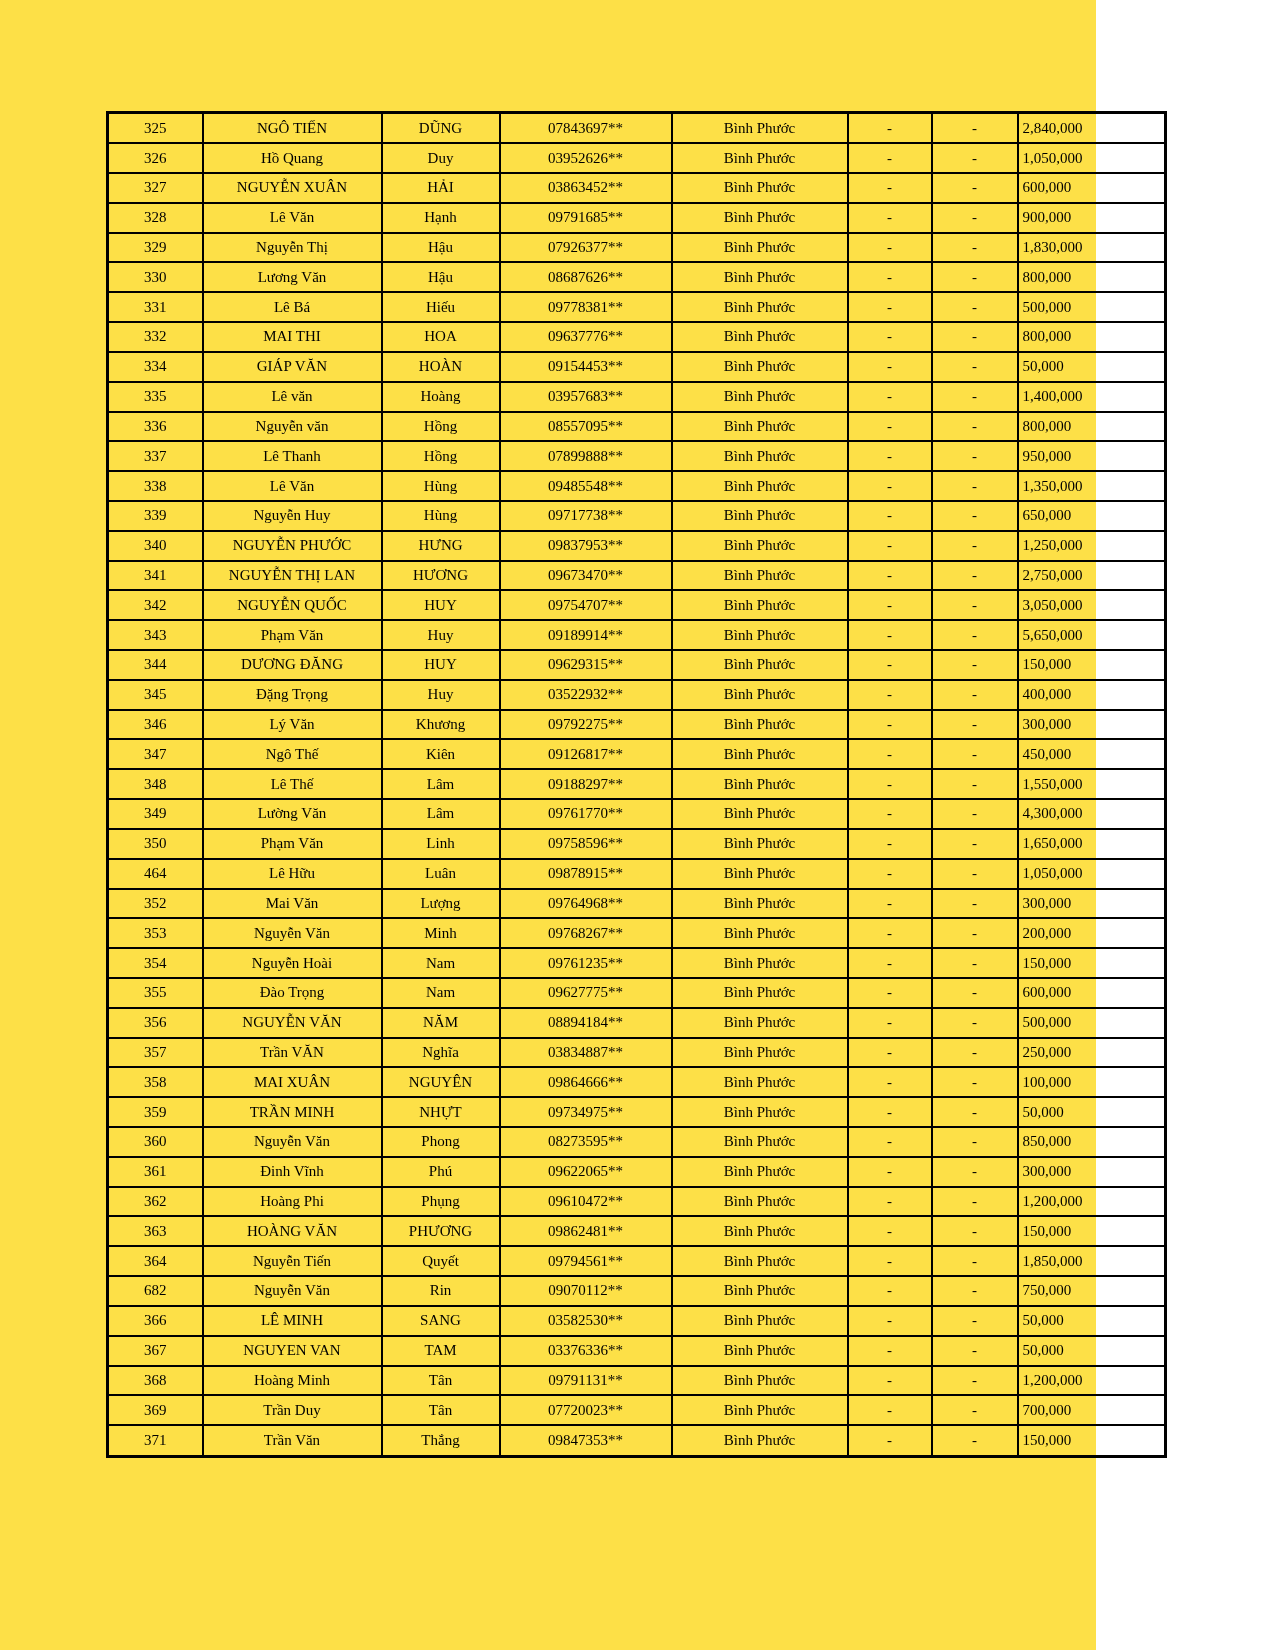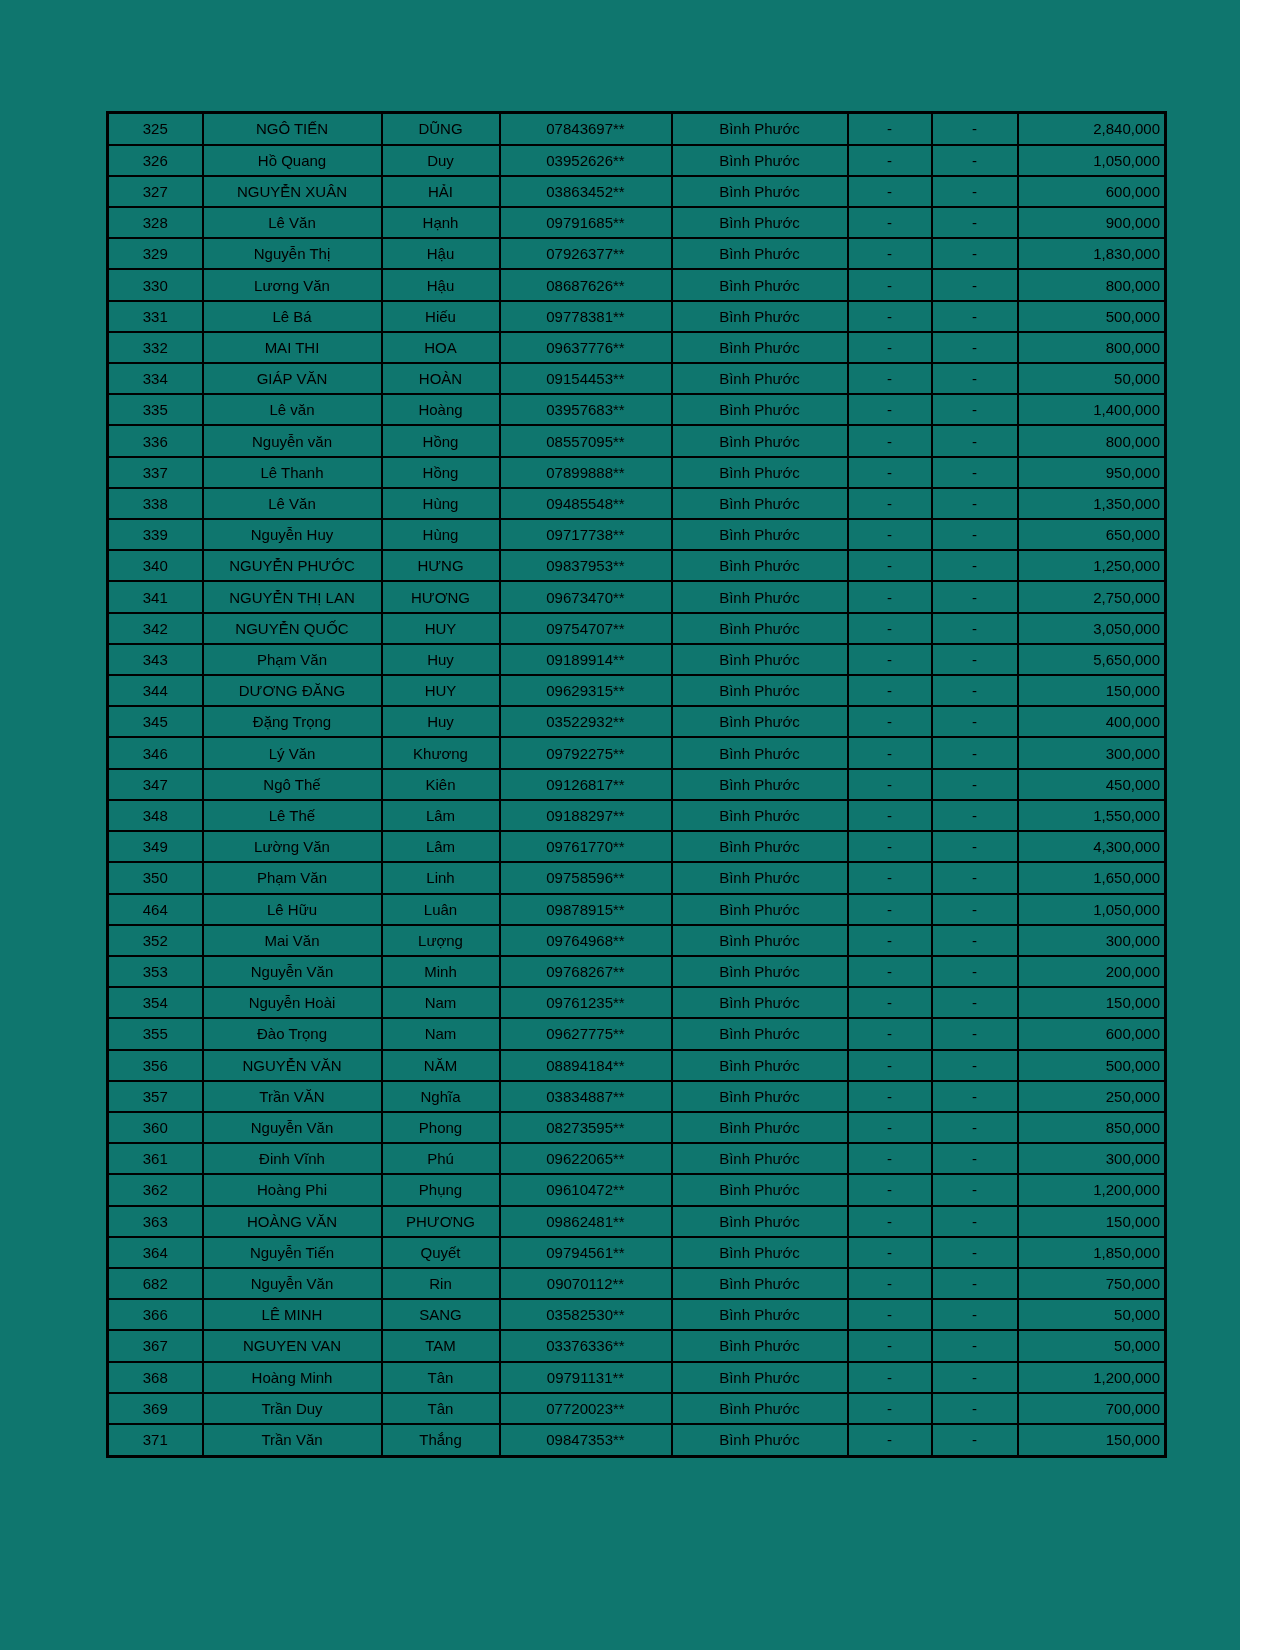--- a/index.html
+++ b/index.html
@@ -2,24 +2,24 @@
 <html><head>
 <meta charset="utf-8">
 <style>
   html, body {
     margin: 0;
     padding: 0;
     background: #ffffff;
   }
   .page {
     position: relative;
-    width: 1240px;
+    width: 1096px;
     height: 1650px;
-    background: #0f766e;
-    font-family: Liberation Sans, sans-serif;
+    background: #fde047;
+    font-family: Liberation Serif, serif;
     color: #000000;
   }
   .data-table {
     position: absolute;
     left: 106px;
     top: 111px;
     width: 1058px;
     height: 1347px;
     border-collapse: collapse;
     table-layout: fixed;
@@ -29,21 +29,21 @@
     border: 2px solid #000000;
     font-size: 15px;
     line-height: 1;
     padding: 0 4px;
     white-space: nowrap;
     overflow: hidden;
     vertical-align: middle;
     color: #000000;
   }
   .data-table td.align-center { text-align: center; }
-  .data-table td.align-right  { text-align: right; }
+  .data-table td.align-right  { text-align: left; }
 </style>
 </head>
 <body>
 
 <div class="page">
   <table class="data-table">
     <colgroup>
       <col style="width:95px">
       <col style="width:179px">
       <col style="width:118px">
@@ -368,20 +368,40 @@
           <td class="align-center">357</td>
           <td class="align-center">Trần VĂN</td>
           <td class="align-center">Nghĩa</td>
           <td class="align-center">03834887**</td>
           <td class="align-center">Bình Phước</td>
           <td class="align-center">-</td>
           <td class="align-center">-</td>
           <td class="align-right">250,000</td>
         </tr>
         <tr>
+          <td class="align-center">358</td>
+          <td class="align-center">MAI XUÂN</td>
+          <td class="align-center">NGUYÊN</td>
+          <td class="align-center">09864666**</td>
+          <td class="align-center">Bình Phước</td>
+          <td class="align-center">-</td>
+          <td class="align-center">-</td>
+          <td class="align-right">100,000</td>
+        </tr>
+        <tr>
+          <td class="align-center">359</td>
+          <td class="align-center">TRẦN MINH</td>
+          <td class="align-center">NHỰT</td>
+          <td class="align-center">09734975**</td>
+          <td class="align-center">Bình Phước</td>
+          <td class="align-center">-</td>
+          <td class="align-center">-</td>
+          <td class="align-right">50,000</td>
+        </tr>
+        <tr>
           <td class="align-center">360</td>
           <td class="align-center">Nguyễn Văn</td>
           <td class="align-center">Phong</td>
           <td class="align-center">08273595**</td>
           <td class="align-center">Bình Phước</td>
           <td class="align-center">-</td>
           <td class="align-center">-</td>
           <td class="align-right">850,000</td>
         </tr>
         <tr>

